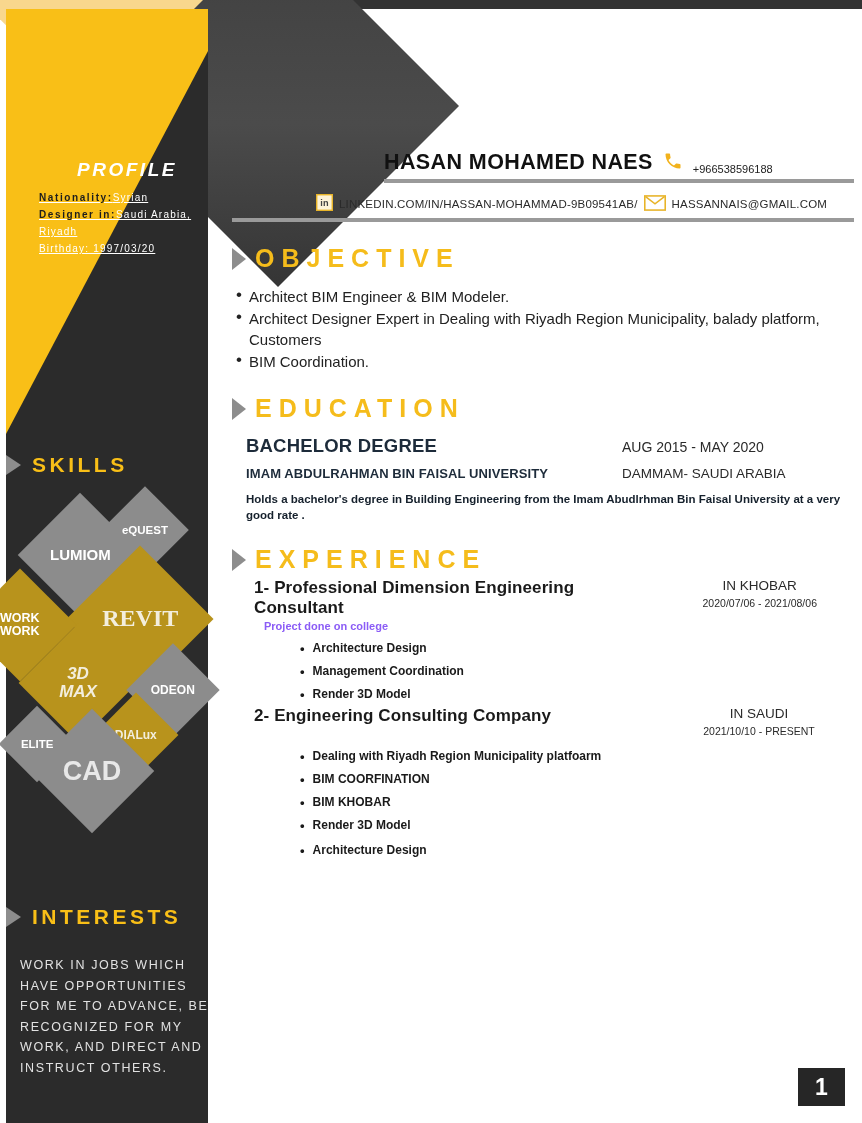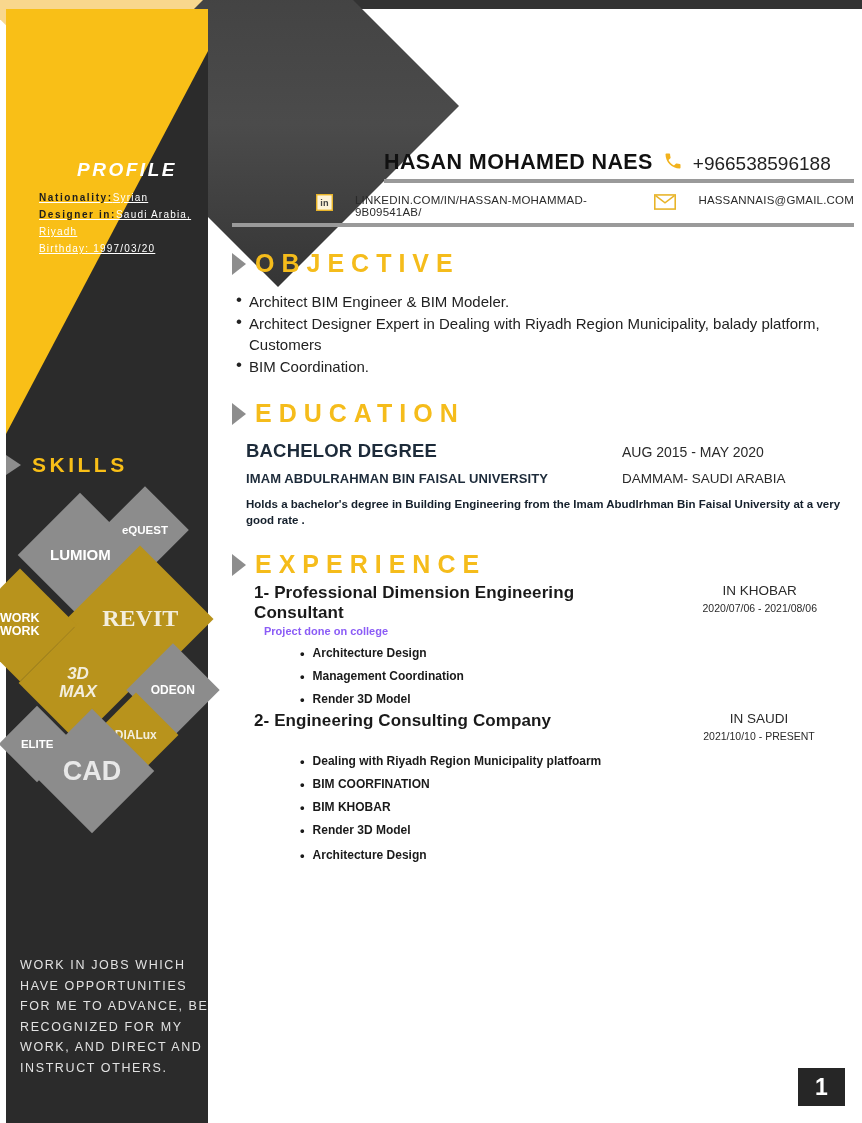--- a/index.html
+++ b/index.html
@@ -59,24 +59,24 @@
   .dia { position:absolute; transform:rotate(45deg); display:flex; align-items:center; justify-content:center; }
   .dia > span { transform:rotate(-45deg); text-align:center; line-height:1.05; display:block; }
   .dia-grey { background:#8c8c8c; }
   .dia-gold { background:#b8931c; }
 
   
   .main { position:absolute; left:232px; top:150px; width:622px; }
 
   .namerow { display:flex; align-items:flex-end; gap:10px; padding-left:152px; }
   .name { font-size:21.5px; font-weight:bold; color:#111; letter-spacing:0.4px; }
-  .phone { font-size:19px; color:#222; }
+  .phone { font-size:11px; color:#222; }
   .rule { height:4px; background:#9a9a9a; margin-top:4px; margin-left:152px; }
 
-  .contactrow { display:flex; gap:22px; margin-top:11px; padding-left:84px; font-size:11.5px; color:#2a2a2a; letter-spacing:0.2px; }
+  .contactrow { display:flex; align-items:center; gap:6px; margin-top:11px; padding-left:84px; font-size:11.5px; color:#2a2a2a; letter-spacing:0.2px; }
   .rule2 { height:4px; background:#9a9a9a; margin-top:5px; }
 
   .sec-head { display:flex; align-items:center; gap:9px; margin-top:22px; }
   .sec-tri { width:0;height:0;border-left:14px solid #8d8d8d;border-top:11px solid transparent;border-bottom:11px solid transparent; }
   .sec-title { color:#f5bc1b; font-weight:bold; font-size:25px; letter-spacing:7px; }
 
   .obj-list { margin-top:13px; margin-left:4px; }
   .obj-item { display:flex; gap:7px; font-size:15px; color:#222; line-height:21px; margin-bottom:1px; }
   .obj-dot { font-size:17px; line-height:17px; }
 
@@ -168,20 +168,24 @@
 
       <div class="dia dia-grey" style="left:4px; top:228px; width:54px; height:54px;">
         <span style="font-size:11.5px;font-weight:bold;color:#fff;">ELITE</span>
       </div>
 
       <div class="dia dia-grey" style="left:42px; top:238px; width:88px; height:88px;">
         <span style="font-size:27px;font-weight:bold;color:#e8e8e8;">CAD</span>
       </div>
     </div>
 
+    <div class="side-head" id="interests-head">
+      <div class="tri"></div>
+      <div class="side-head-text">INTERESTS</div>
+    </div>
     <div class="interests-text">WORK IN JOBS WHICH HAVE OPPORTUNITIES FOR ME TO ADVANCE, BE RECOGNIZED FOR MY WORK, AND DIRECT AND INSTRUCT OTHERS.</div>
   </div>
 
   <div class="main">
 
     <div class="namerow">
       <div class="name">HASAN MOHAMED NAES</div>
       <span style="display:inline-block;">
         <svg width="20" height="20" viewBox="0 0 24 24">
             <path d="M6.6 10.8c1.4 2.8 3.8 5.2 6.6 6.6l2.2-2.2c.3-.3.7-.4 1-.2 1.2.4 2.4.6 3.6.6.6 0 1 .4 1 1V20c0 .6-.4 1-1 1C10.6 21 3 13.4 3 4c0-.6.4-1 1-1h3.5c.6 0 1 .4 1 1 0 1.3.2 2.5.6 3.6.1.4 0 .8-.2 1l-2.3 2.2z" fill="#f2b21c"></path>

